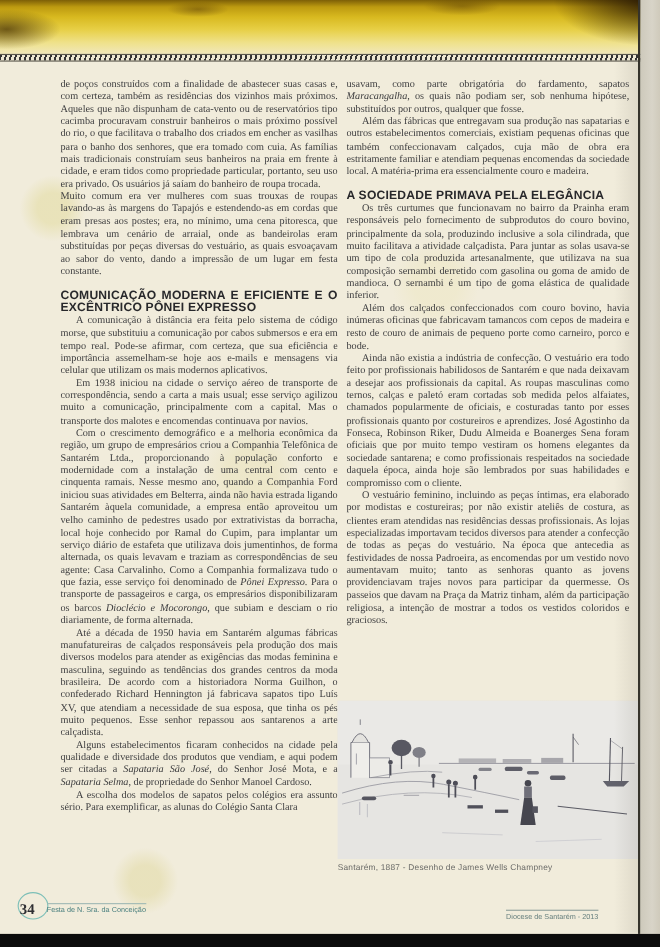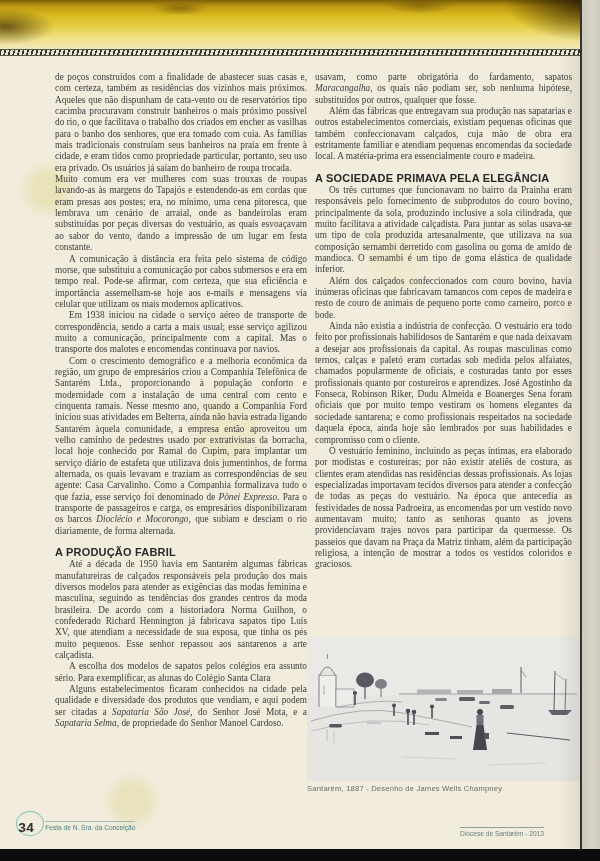--- a/index.html
+++ b/index.html
@@ -58,21 +58,21 @@
     margin-top:3px;font-family:"Liberation Sans", sans-serif;
     font-size:7.6px;color:#6b6b68;letter-spacing:.2px;
   }
 
   .footer-left{position:absolute;left:18px;top:818px;z-index:4;white-space:nowrap;}
   .page-circle{
     position:absolute;left:-2px;top:-7px;width:26px;height:23px;
     border:1.5px solid #55b0ab;border-radius:50%;opacity:.75;
   }
   .page-number{
-    position:relative;font-family:Liberation Mono, monospace;
+    position:relative;font-family:Liberation Serif, serif;
     font-weight:bold;font-size:13.5px;color:#2e2e32;
   }
   .footer-left-text{
     position:relative;top:-2px;margin-left:7px;display:inline-block;
     font-family:"Liberation Sans", sans-serif;font-size:6.6px;color:#4d8180;
     border-top:1px solid #9fb9b4;padding-top:2px;
   }
   .footer-right{
     position:absolute;right:56px;top:827px;z-index:4;display:inline-block;
     font-family:"Liberation Sans", sans-serif;font-size:6.6px;color:#68807f;
@@ -85,27 +85,27 @@
 <div class="page">
 
   <div class="top-band"></div>
   <div class="rope"></div>
   <div class="page-curl"></div>
   <div class="right-edge"></div>
 
   <div id="col-left" class="col">
       <p class="body-p">de poços construídos com a finalidade de abastecer suas casas e, com certeza, também as residências dos vizinhos mais próximos. Aqueles que não dispunham de cata-vento ou de reservatórios tipo cacimba procuravam construir banheiros o mais próximo possível do rio, o que facilitava o trabalho dos criados em encher as vasilhas para o banho dos senhores, que era tomado com cuia. As famílias mais tradicionais construíam seus banheiros na praia em frente à cidade, e eram tidos como propriedade particular, portanto, seu uso era privado. Os usuários já saíam do banheiro de roupa trocada.</p>
       <p class="body-p">Muito comum era ver mulheres com suas trouxas de roupas lavando-as às margens do Tapajós e estendendo-as em cordas que eram presas aos postes; era, no mínimo, uma cena pitoresca, que lembrava um cenário de arraial, onde as bandeirolas eram substituídas por peças diversas do vestuário, as quais esvoaçavam ao sabor do vento, dando a impressão de um lugar em festa constante.</p>
+      <h3 class="col-heading">COMUNICAÇÃO MODERNA E EFICIENTE E O EXCÊNTRICO PÔNEI EXPRESSO</h3>
       <p class="body-p ind">A comunicação à distância era feita pelo sistema de código morse, que substituiu a comunicação por cabos submersos e era em tempo real. Pode-se afirmar, com certeza, que sua eficiência e importância assemelham-se hoje aos e-mails e mensagens via celular que utilizam os mais modernos aplicativos.</p>
       <p class="body-p ind">Em 1938 iniciou na cidade o serviço aéreo de transporte de correspondência, sendo a carta a mais usual; esse serviço agilizou muito a comunicação, principalmente com a capital. Mas o transporte dos malotes e encomendas continuava por navios.</p>
       <p class="body-p ind">Com o crescimento demográfico e a melhoria econômica da região, um grupo de empresários criou a Companhia Telefônica de Santarém Ltda., proporcionando à população conforto e modernidade com a instalação de uma central com cento e cinquenta ramais. Nesse mesmo ano, quando a Companhia Ford iniciou suas atividades em Belterra, ainda não havia estrada ligando Santarém àquela comunidade, a empresa então aproveitou um velho caminho de pedestres usado por extrativistas da borracha, local hoje conhecido por Ramal do Cupim, para implantar um serviço diário de estafeta que utilizava dois jumentinhos, de forma alternada, os quais levavam e traziam as correspondências de seu agente: Casa Carvalinho. Como a Companhia formalizava tudo o que fazia, esse serviço foi denominado de <i>Pônei Expresso</i>. Para o transporte de passageiros e carga, os empresários disponibilizaram os barcos <i>Dioclécio e Mocorongo</i>, que subiam e desciam o rio diariamente, de forma alternada.</p>
-      <h3 class="col-heading">A PRODUÇÃO FABRIL</h3>
       <p class="body-p ind">Até a década de 1950 havia em Santarém algumas fábricas manufatureiras de calçados responsáveis pela produção dos mais diversos modelos para atender as exigências das modas feminina e masculina, seguindo as tendências dos grandes centros da moda brasileira. De acordo com a historiadora Norma Guilhon, o confederado Richard Hennington já fabricava sapatos tipo Luís XV, que atendiam a necessidade de sua esposa, que tinha os pés muito pequenos. Esse senhor repassou aos santarenos a arte calçadista.</p>
+      <p class="body-p ind">Alguns estabelecimentos ficaram conhecidos na cidade pela qualidade e diversidade dos produtos que vendiam, e aqui podem ser citadas a <i>Sapataria São José</i>, do Senhor José Mota, e a <i>Sapataria Selma</i>, de propriedade do Senhor Manoel Cardoso.</p>
       <p class="body-p ind">A escolha dos modelos de sapatos pelos colégios era assunto sério. Para exemplificar, as alunas do Colégio Santa Clara</p>
-      <p class="body-p ind">Alguns estabelecimentos ficaram conhecidos na cidade pela qualidade e diversidade dos produtos que vendiam, e aqui podem ser citadas a <i>Sapataria São José</i>, do Senhor José Mota, e a <i>Sapataria Selma</i>, de propriedade do Senhor Manoel Cardoso.</p>
     </div>
   <div id="col-right" class="col">
       <p class="body-p">usavam, como parte obrigatória do fardamento, sapatos <i>Maracangalha</i>, os quais não podiam ser, sob nenhuma hipótese, substituídos por outros, qualquer que fosse.</p>
       <p class="body-p ind">Além das fábricas que entregavam sua produção nas sapatarias e outros estabelecimentos comerciais, existiam pequenas oficinas que também confeccionavam calçados, cuja mão de obra era estritamente familiar e atendiam pequenas encomendas da sociedade local. A matéria-prima era essencialmente couro e madeira.</p>
       <h3 class="col-heading">A SOCIEDADE PRIMAVA PELA ELEGÂNCIA</h3>
       <p class="body-p ind">Os três curtumes que funcionavam no bairro da Prainha eram responsáveis pelo fornecimento de subprodutos do couro bovino, principalmente da sola, produzindo inclusive a sola cilindrada, que muito facilitava a atividade calçadista. Para juntar as solas usava-se um tipo de cola produzida artesanalmente, que utilizava na sua composição sernambi derretido com gasolina ou goma de amido de mandioca. O sernambi é um tipo de goma elástica de qualidade inferior.</p>
       <p class="body-p ind">Além dos calçados confeccionados com couro bovino, havia inúmeras oficinas que fabricavam tamancos com cepos de madeira e resto de couro de animais de pequeno porte como carneiro, porco e bode.</p>
       <p class="body-p ind">Ainda não existia a indústria de confecção. O vestuário era todo feito por profissionais habilidosos de Santarém e que nada deixavam a desejar aos profissionais da capital. As roupas masculinas como ternos, calças e paletó eram cortadas sob medida pelos alfaiates, chamados popularmente de oficiais, e costuradas tanto por esses profissionais quanto por costureiros e aprendizes. José Agostinho da Fonseca, Robinson Riker, Dudu Almeida e Boanerges Sena foram oficiais que por muito tempo vestiram os homens elegantes da sociedade santarena; e como profissionais respeitados na sociedade daquela época, ainda hoje são lembrados por suas habilidades e compromisso com o cliente.</p>
       <p class="body-p ind">O vestuário feminino, incluindo as peças íntimas, era elaborado por modistas e costureiras; por não existir ateliês de costura, as clientes eram atendidas nas residências dessas profissionais. As lojas especializadas importavam tecidos diversos para atender a confecção de todas as peças do vestuário. Na época que antecedia as festividades de nossa Padroeira, as encomendas por um vestido novo aumentavam muito; tanto as senhoras quanto as jovens providenciavam trajes novos para participar da quermesse. Os passeios que davam na Praça da Matriz tinham, além da participação religiosa, a intenção de mostrar a todos os vestidos coloridos e graciosos.</p>
     </div>

